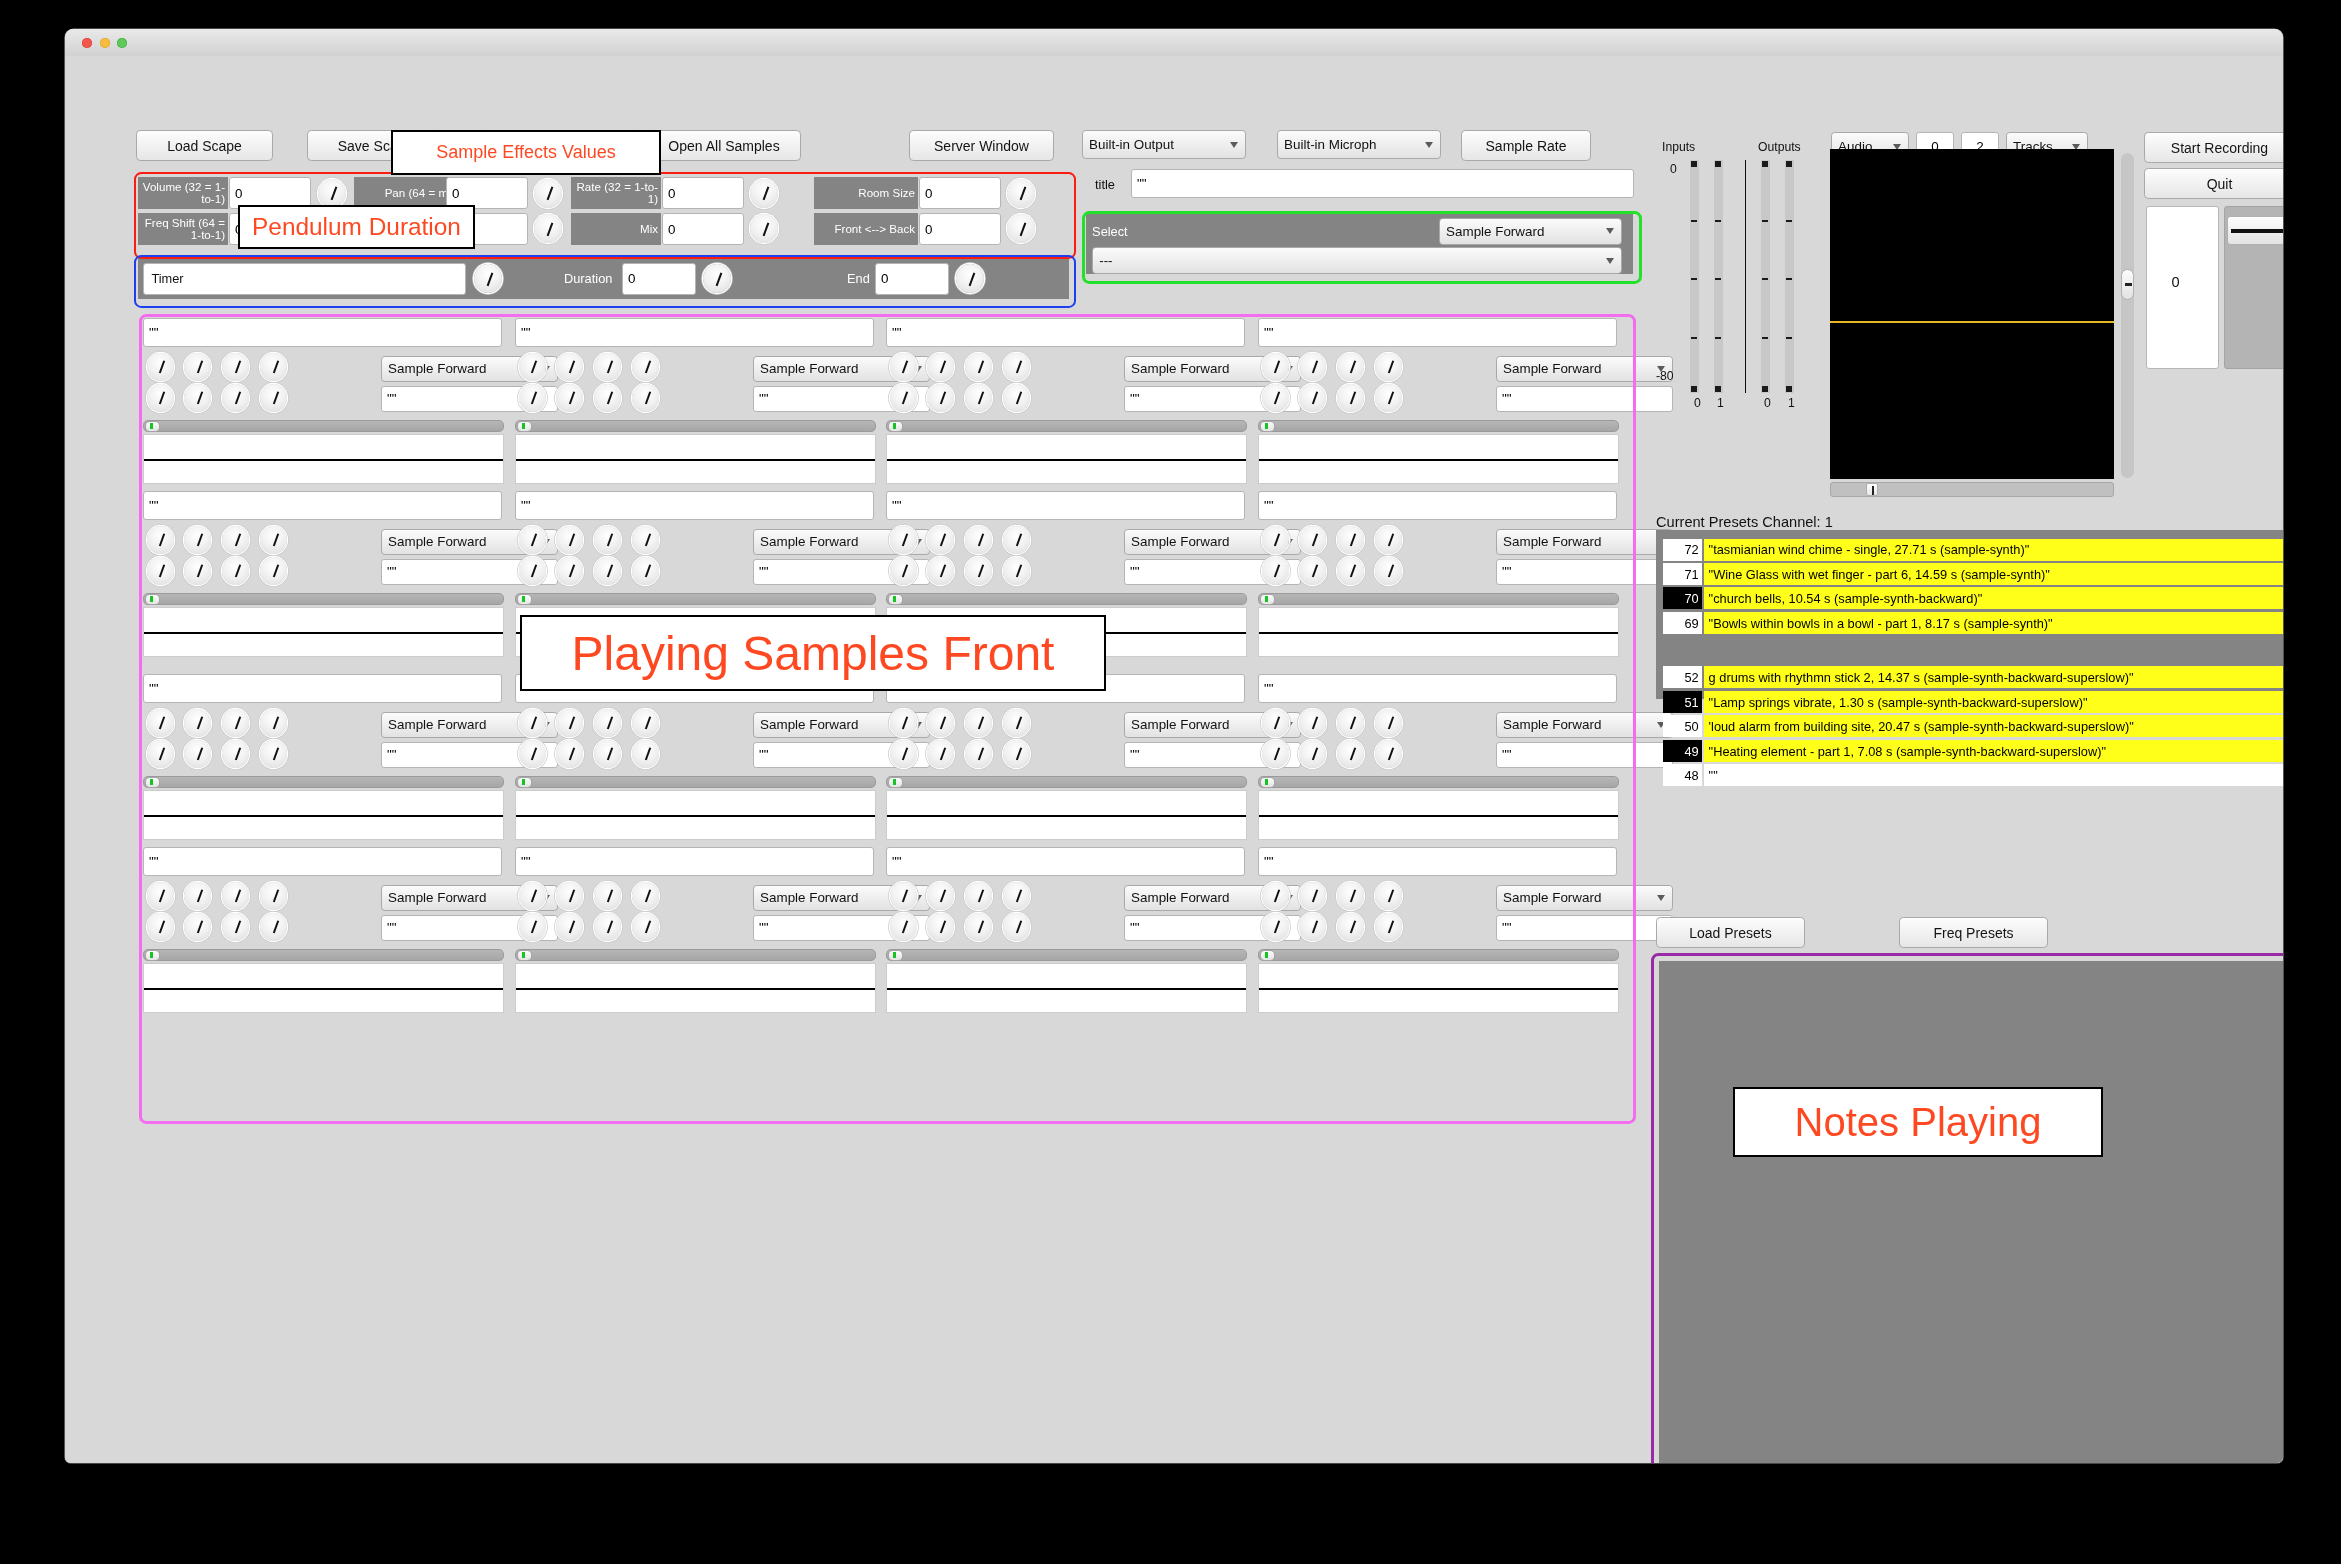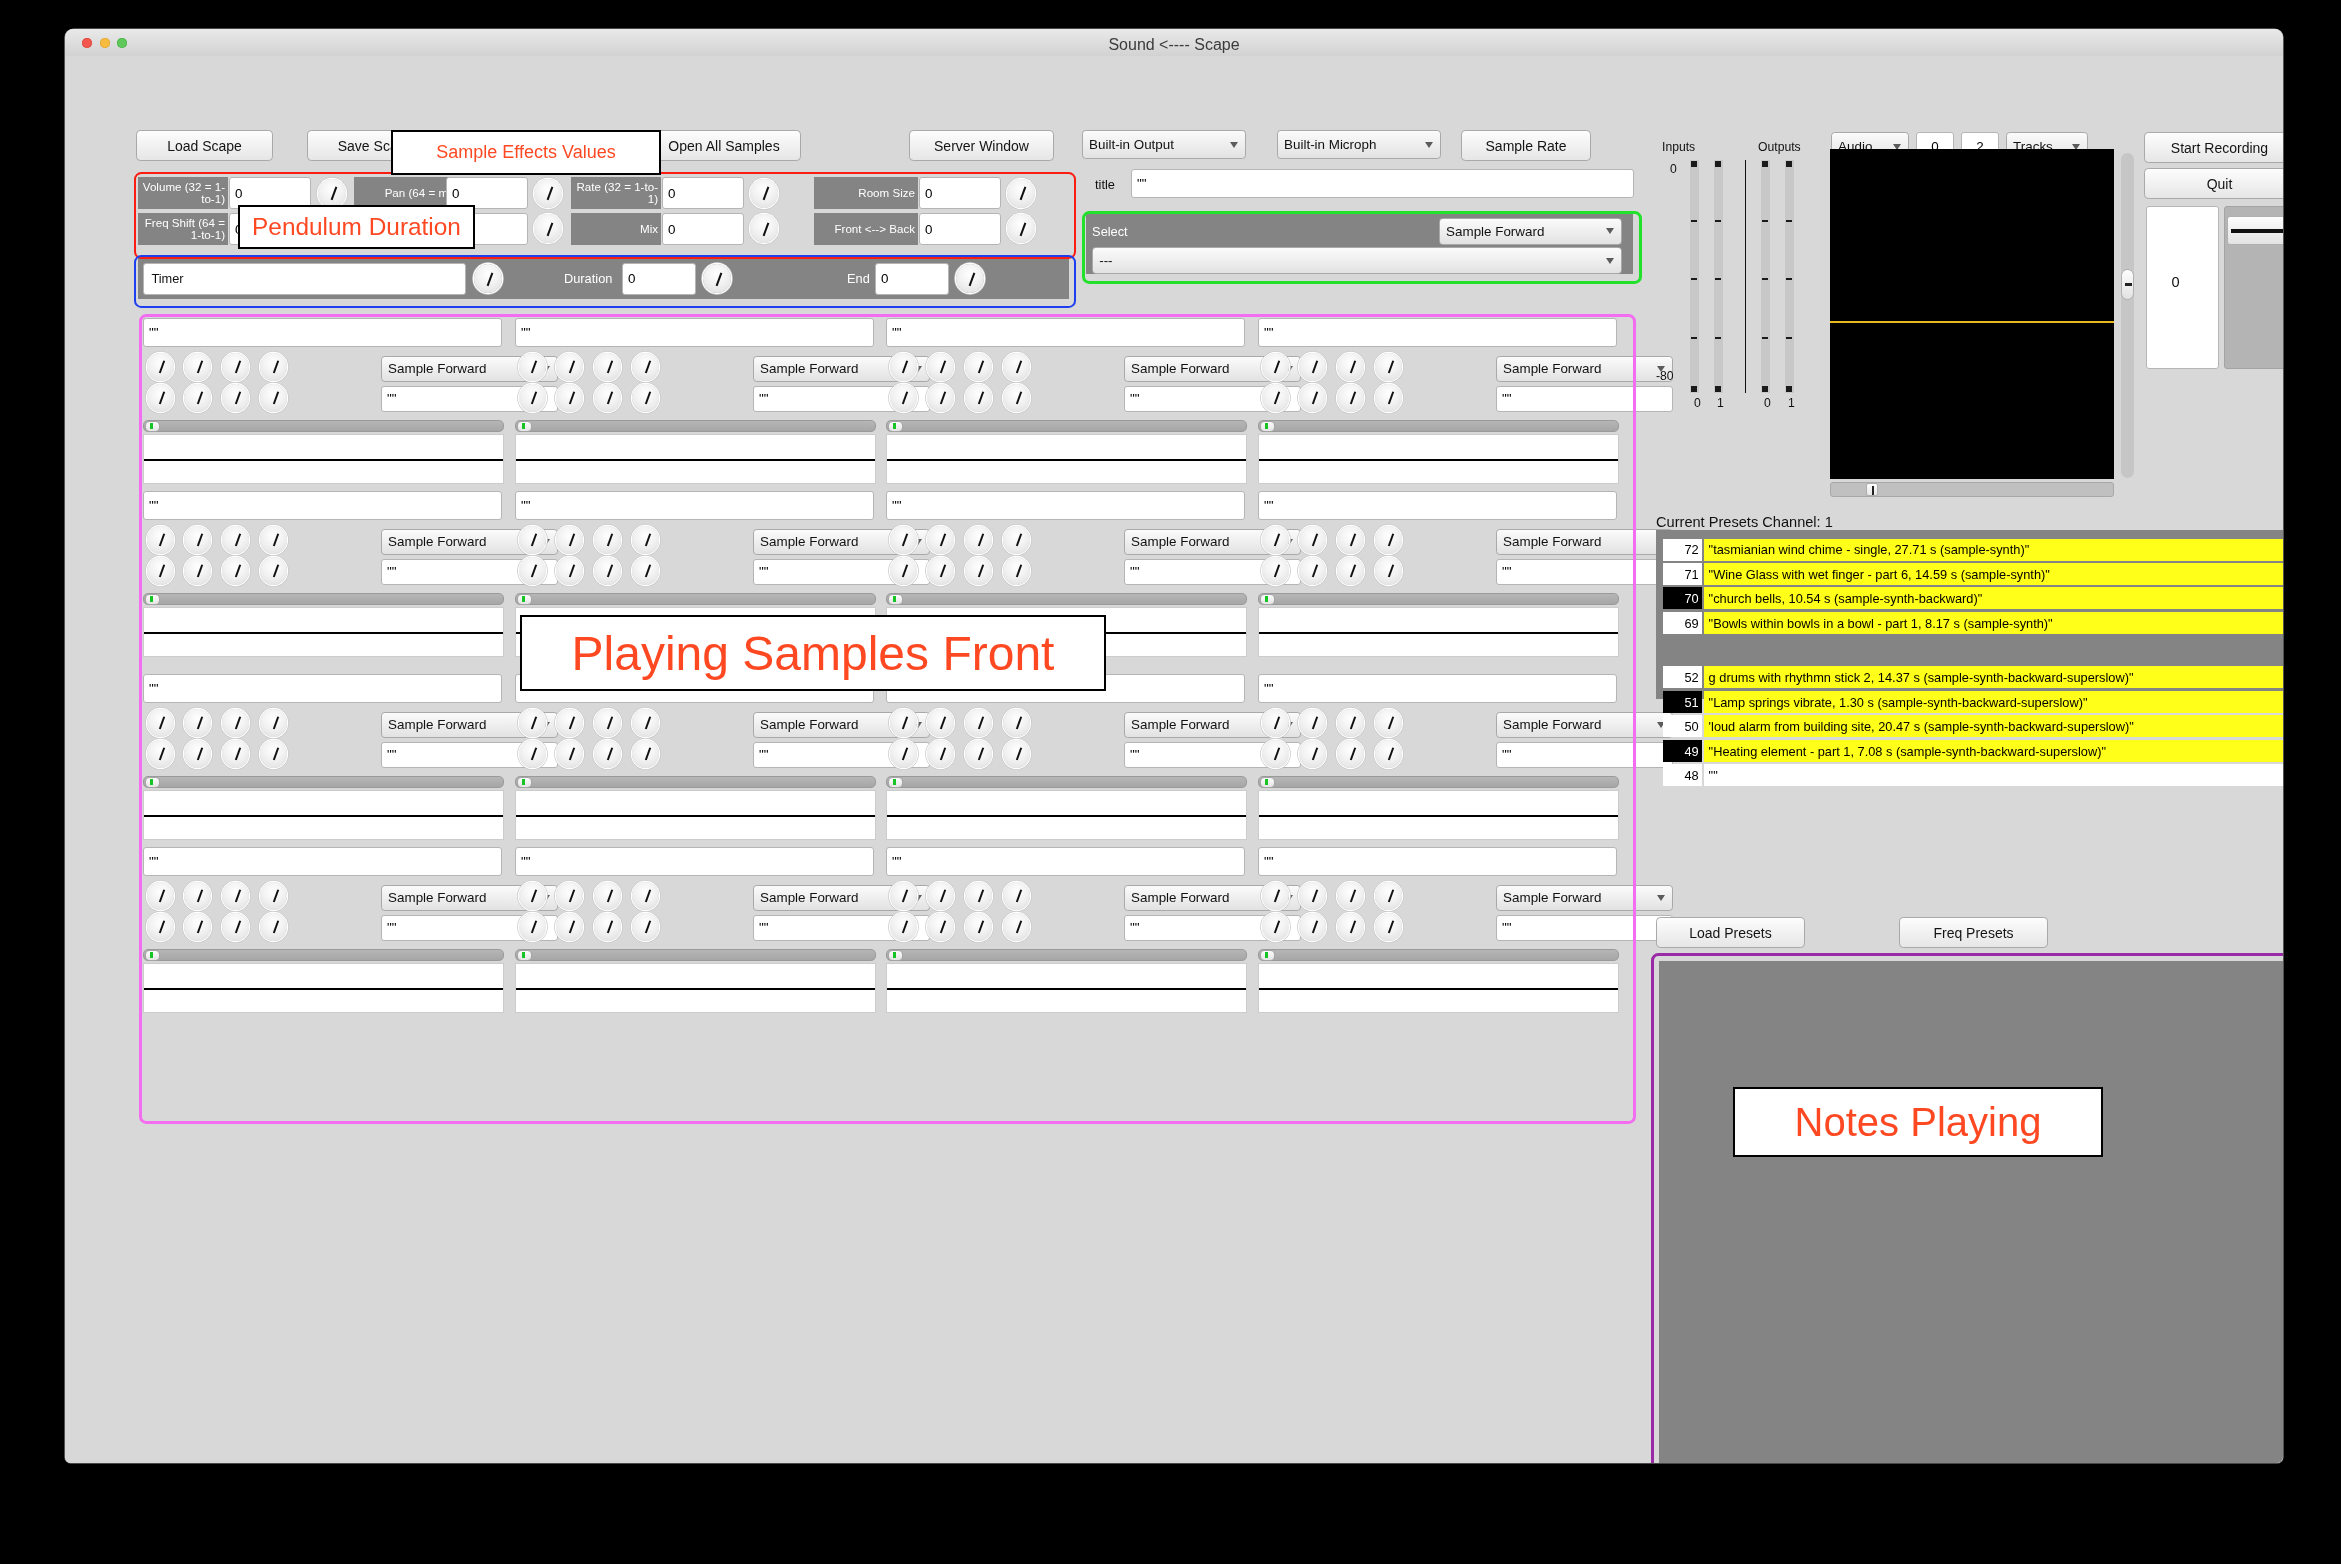--- a/index.html
+++ b/index.html
@@ -106,21 +106,20 @@
 </head>
 <body>
 
 <div id="desktop">
  <div id="window">
 
   <div id="titlebar">
     <div class="tl-dot" id="dot-close"></div>
     <div class="tl-dot" id="dot-min"></div>
     <div class="tl-dot" id="dot-max"></div>
-    <div id="title-text">Sound &lt;---- Scape</div>
   </div>
 
   <div id="content">
 
     <div class="btn" style="left:71px;top:74px;width:135px;height:29px;">Load Scape</div>
     <div class="btn" style="left:242px;top:74px;width:135px;height:29px;">Save Scape</div>
     <div class="btn" style="left:412px;top:74px;width:158px;height:29px;">Load Sample</div>
     <div class="btn" style="left:582px;top:74px;width:152px;height:29px;">Open All Samples</div>
     <div class="btn" style="left:844px;top:74px;width:143px;height:29px;">Server Window</div>
 

